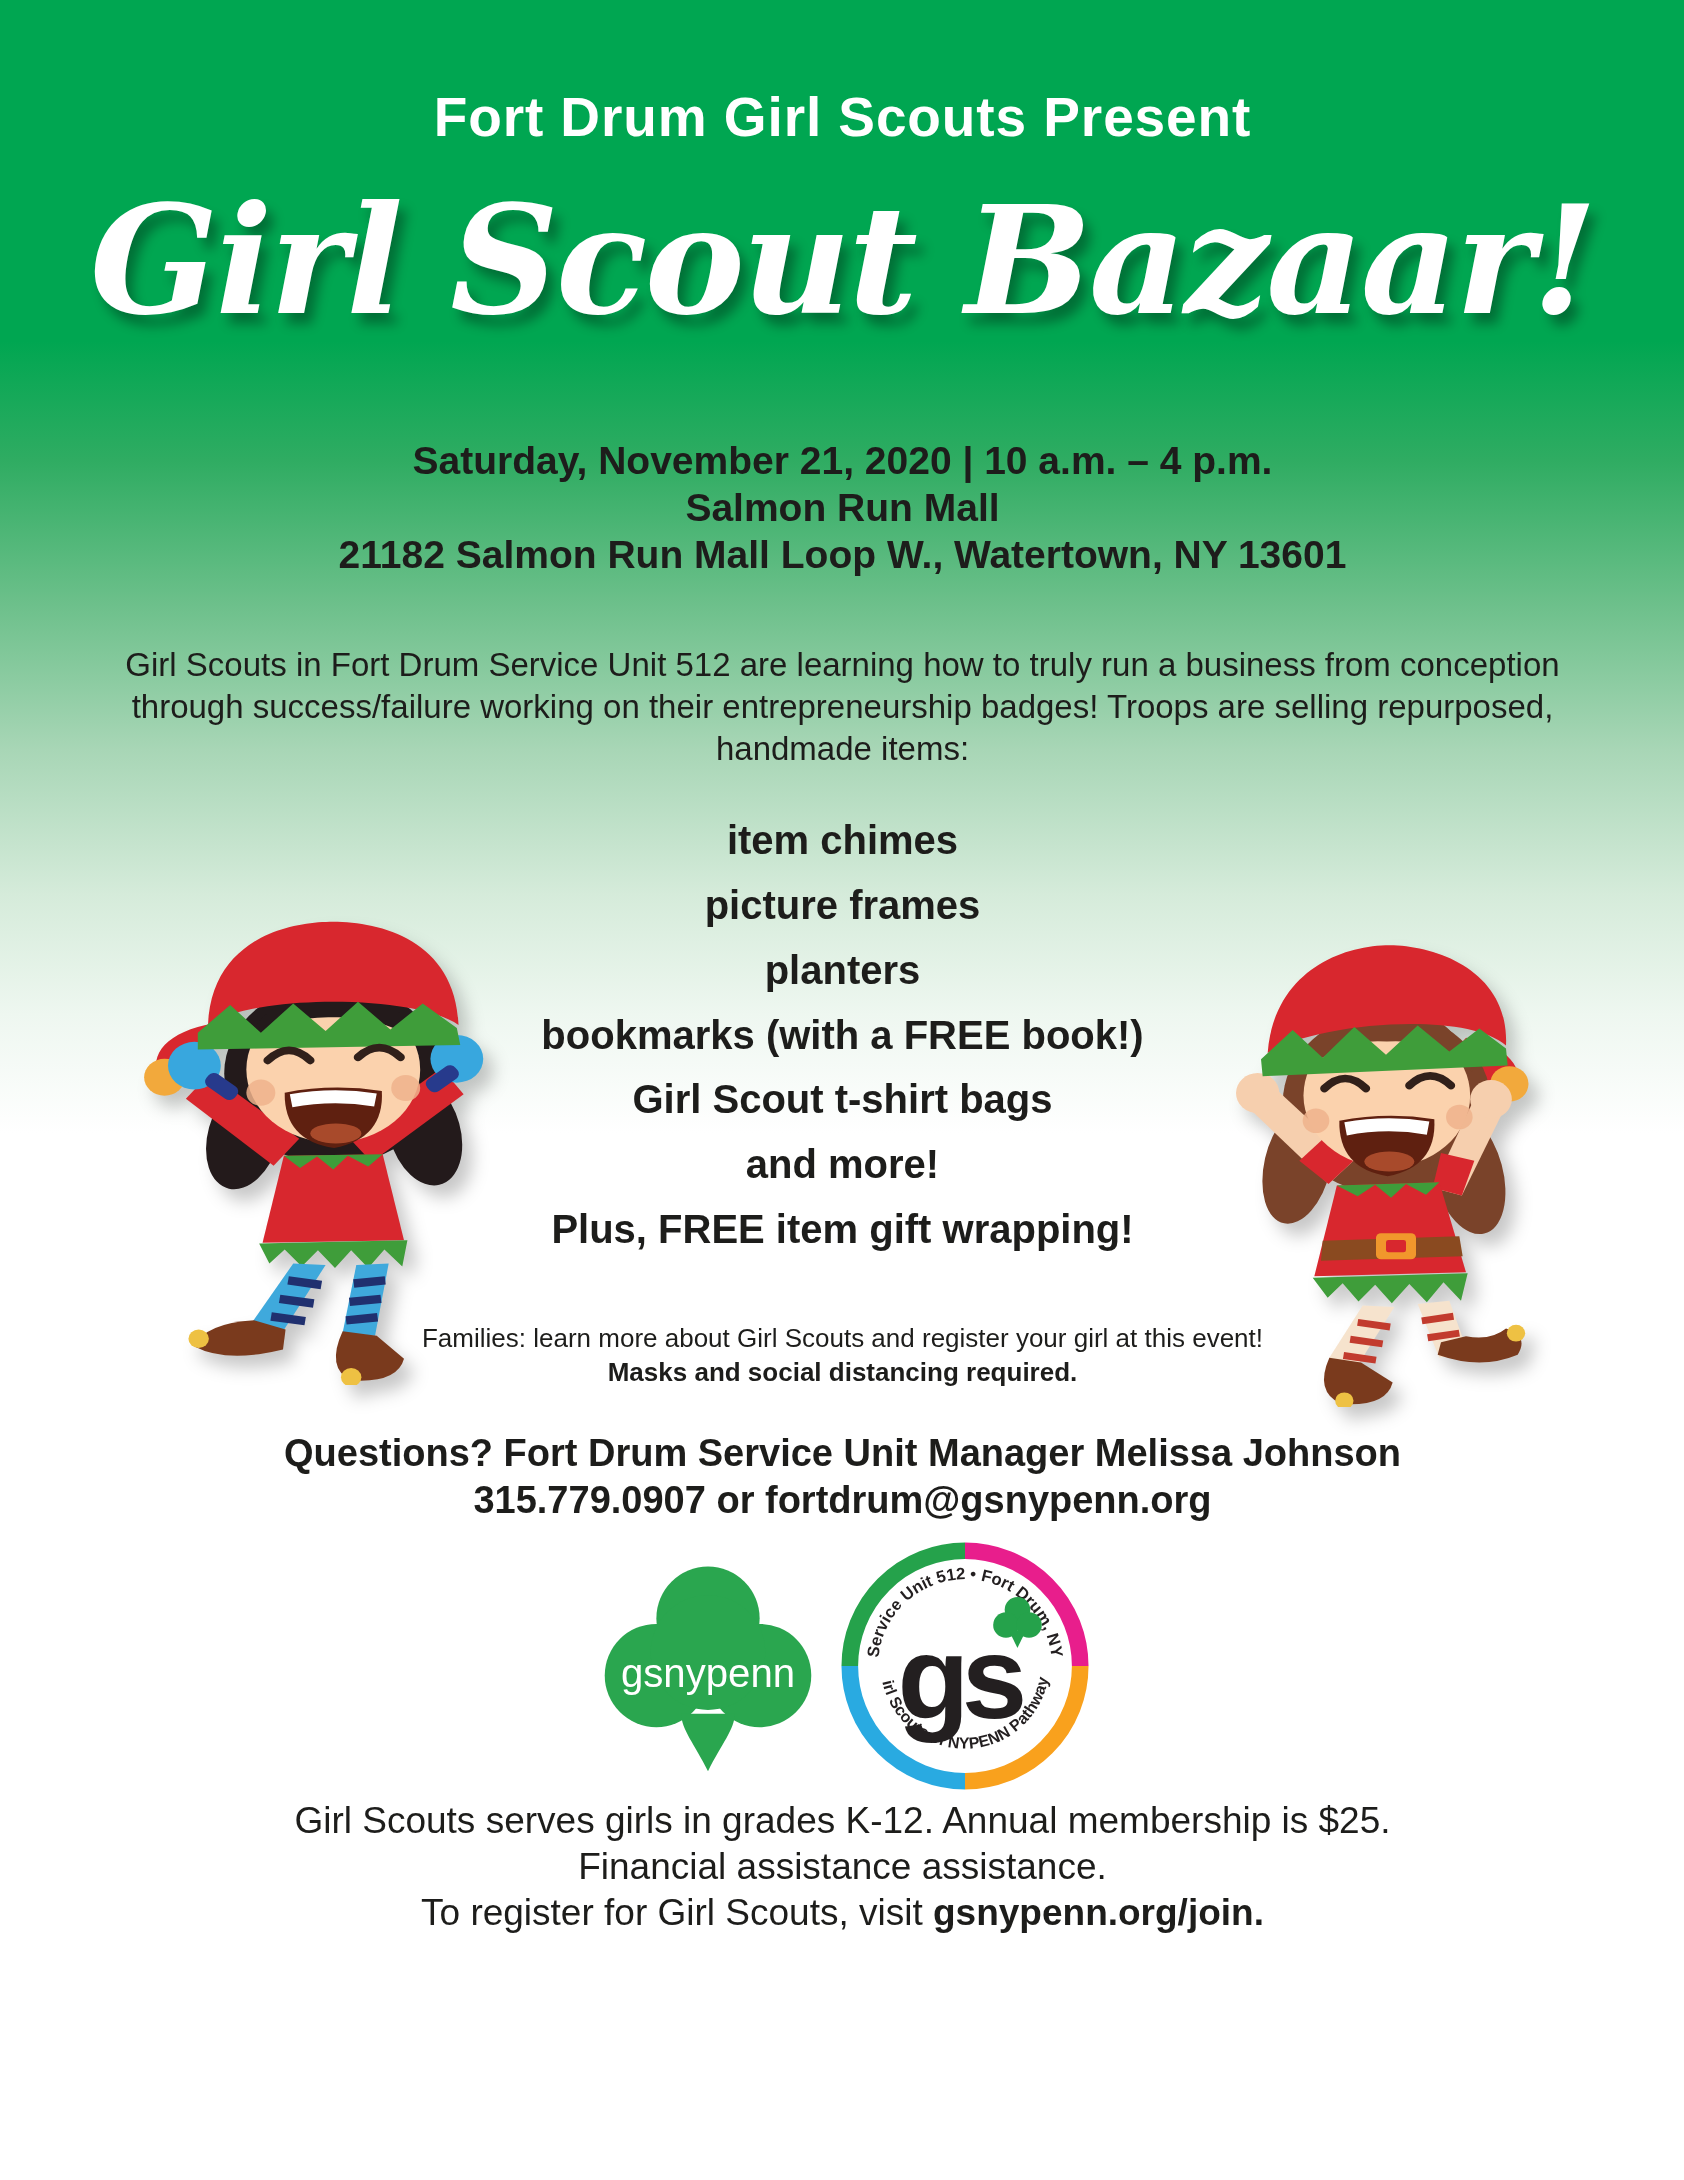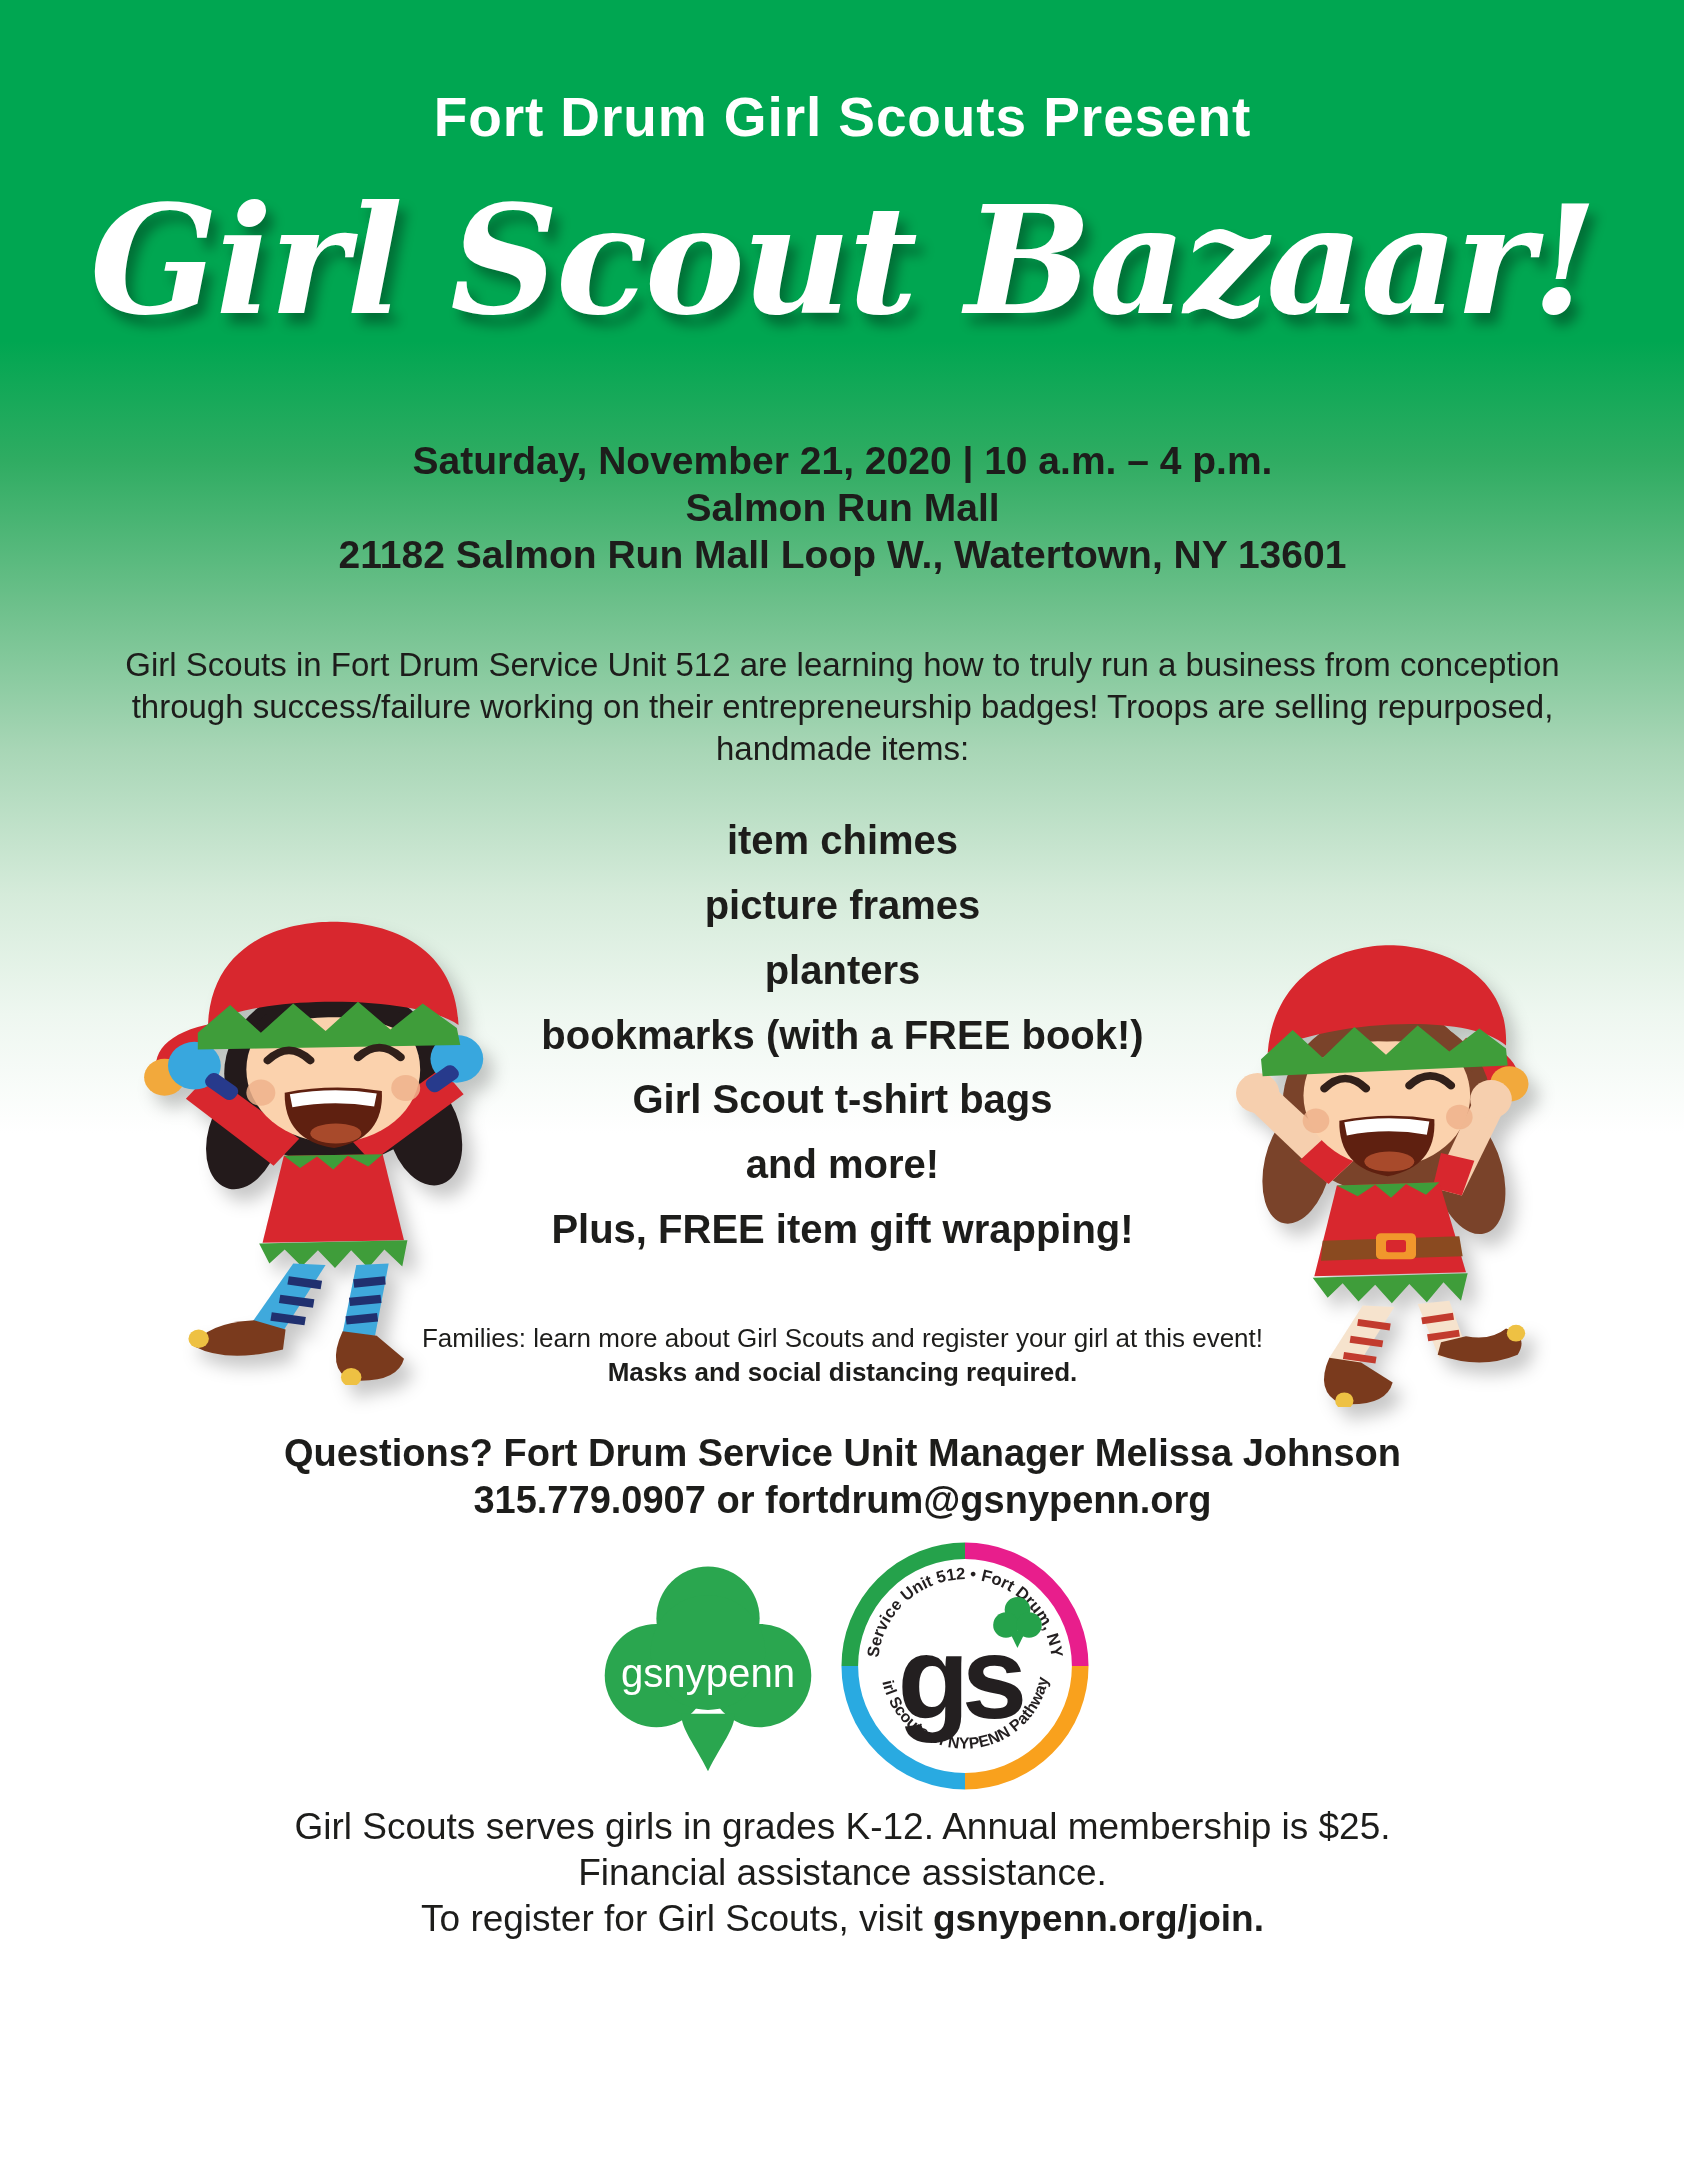--- a/index.html
+++ b/index.html
@@ -38,21 +38,21 @@
     font-size:33px;line-height:1.26;font-weight:400;
   }
   .items{margin-top:39px;font-size:40px;font-weight:700;line-height:1.62;}
   .families{margin-top:59px;font-size:26px;line-height:1.32;}
   .families .b{font-weight:700;}
   .contact{margin-top:41px;font-size:38px;font-weight:700;line-height:1.24;}
   .logos{
     margin-top:13.6px;
     display:flex;justify-content:center;align-items:center;gap:14px;text-decoration:underline;
   }
-  .footer{margin-top:10px;font-size:37px;line-height:1.24;}
+  .footer{margin-top:4px;font-size:37px;line-height:1.24;}
   .footer .b{font-weight:700;}
   .elf{position:absolute;filter:drop-shadow(10.2px 12px 8.5px rgba(0,0,0,0.22));}
   .elf.left{left:116px;top:908px;}
   .elf.right{left:1191px;top:930px;}
 </style>
 </head>
 <body>
 
 <div class="page">
 

